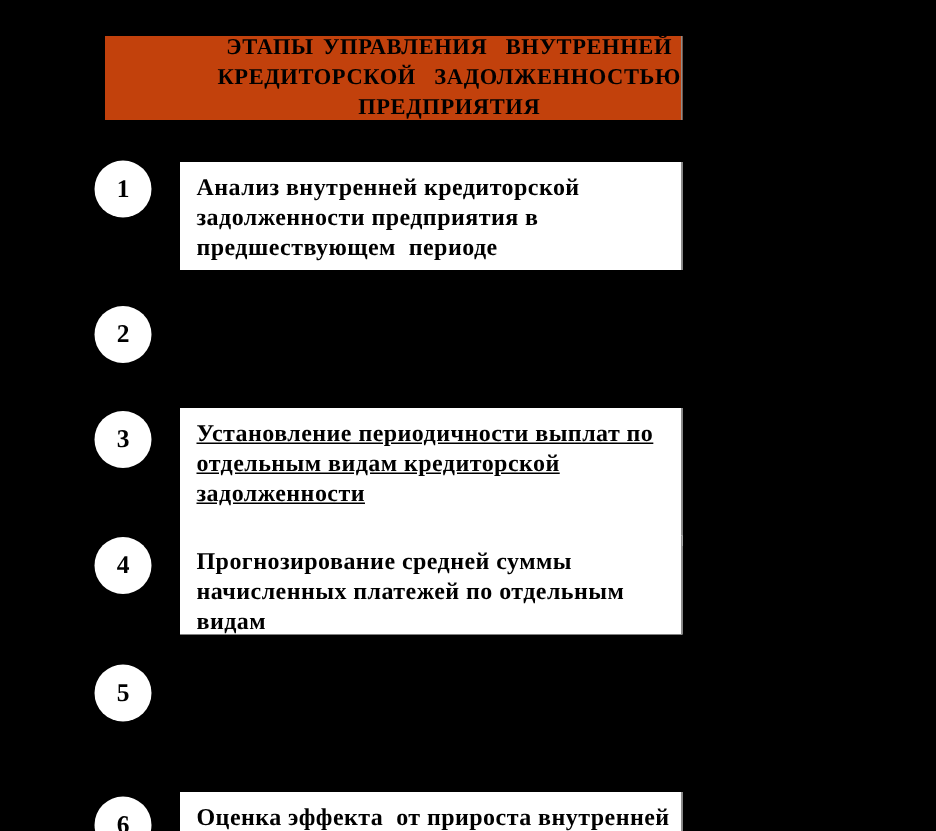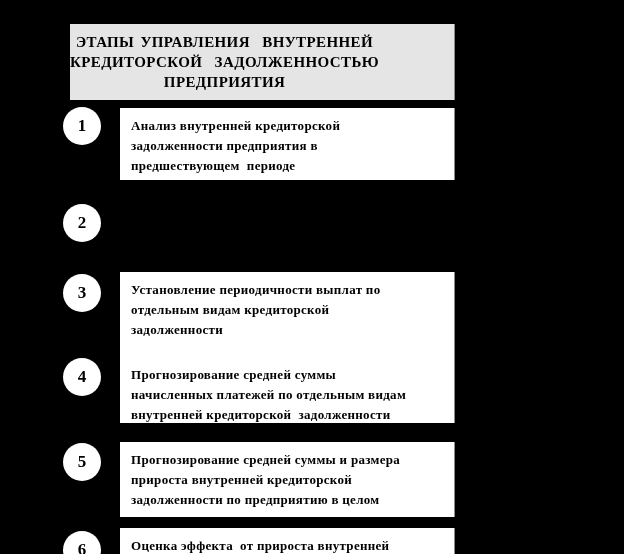--- a/index.html
+++ b/index.html
@@ -13,27 +13,27 @@
   }
   .canvas {
     position: absolute;
     left: 0; top: 0;
     width: 624px; height: 554px;
     background: #000000;
   }
   .title-box {
     position: absolute;
     left: 70px; top: 24px;
-    width: 385px; height: 76px;
-    background: #e5e5e5;
+    width: 385px; height: 56px;
+    background: #c2410c;
     border-right: 1px solid #8c8c8c;
     box-sizing: border-box;
     display: flex;
     align-items: center;
-    justify-content: flex-start;
+    justify-content: flex-end;
   }
   .title-text {
     font-weight: bold;
     font-size: 15px;
     line-height: 20px;
     letter-spacing: 0.4px;
     word-spacing: 2px;
     color: #000;
     text-align: center;
     white-space: pre-wrap;
@@ -57,34 +57,34 @@
     position: absolute;
     left: 120px;
     width: 335px;
     background: #ffffff;
     border-right: 1px solid #8c8c8c;
     box-sizing: border-box;
     padding: 8px 6px 0 11px;
   }
   .step-text {
     font-weight: bold;
-    font-size: 13px;
+    font-size: 16px;
     line-height: 20px;
     letter-spacing: 0.3px;
     color: #000;
     white-space: pre-wrap;
   }
   .c1 { top: 107px; }
   .c2 { top: 204px; }
   .c3 { top: 274px; }
   .c4 { top: 358px; }
   .c5 { top: 443px; }
   .c6 { top: 531px; }
   .b1 { top: 108px; height: 72px; }
-  .b3 { top: 272px; height: 92px; }
+  .b3 { top: 272px; height: 92px; text-decoration: underline; }
   .b4 { top: 357px; height: 66px; }
   .b5 { top: 442px; height: 75px; }
   .b6 { top: 528px; height: 75px; }
 </style>
 </head>
 <body>
 
 <div class="canvas">
 
   <div class="title-box">
@@ -120,25 +120,20 @@
   </div>
   <div class="step-box b4">
     <div class="step-text">Прогнозирование средней суммы
 начисленных платежей по отдельным видам
 внутренней кредиторской  задолженности</div>
   </div>
 
   <div class="step-circle c5">
     <span class="num">5</span>
   </div>
-  <div class="step-box b5">
-    <div class="step-text">Прогнозирование средней суммы и размера
-прироста внутренней кредиторской
-задолженности по предприятию в целом</div>
-  </div>
 
   <div class="step-circle c6">
     <span class="num">6</span>
   </div>
   <div class="step-box b6">
     <div class="step-text">Оценка эффекта  от прироста внутренней</div>
   </div>
 
 </div>
 

